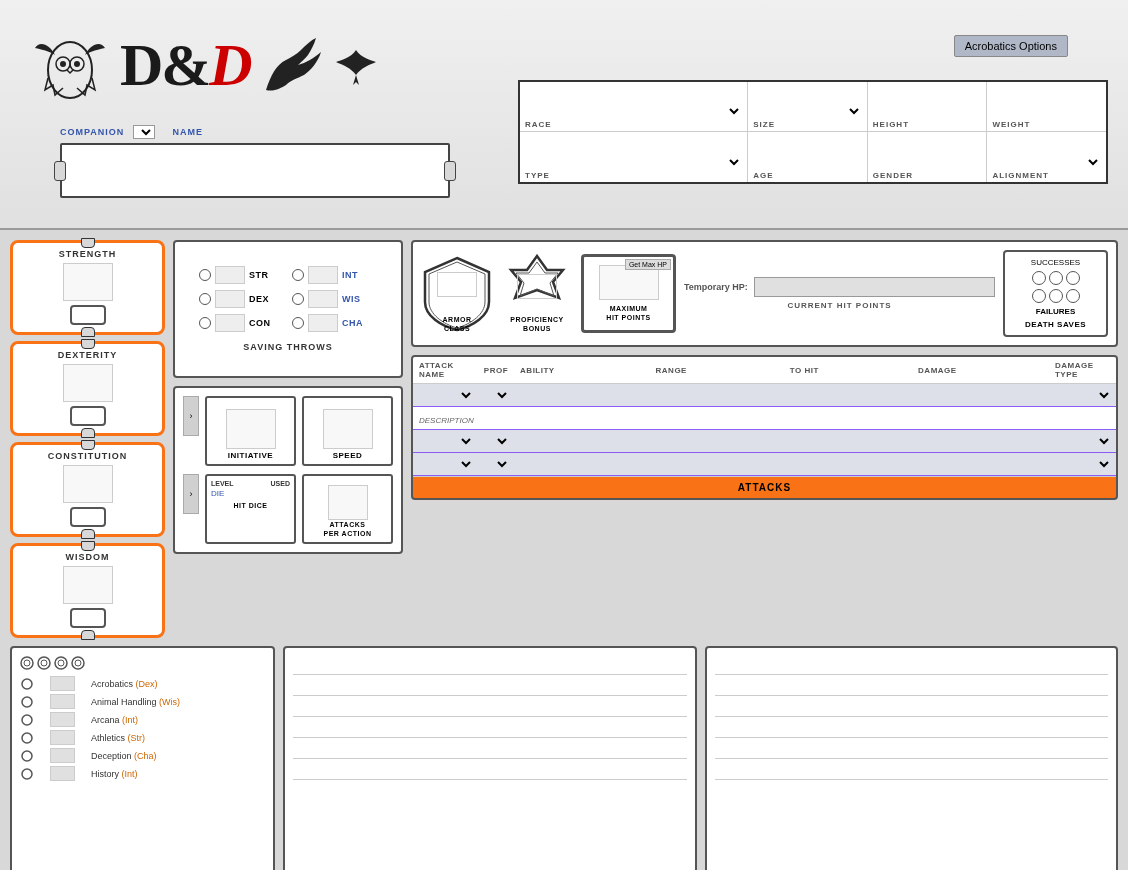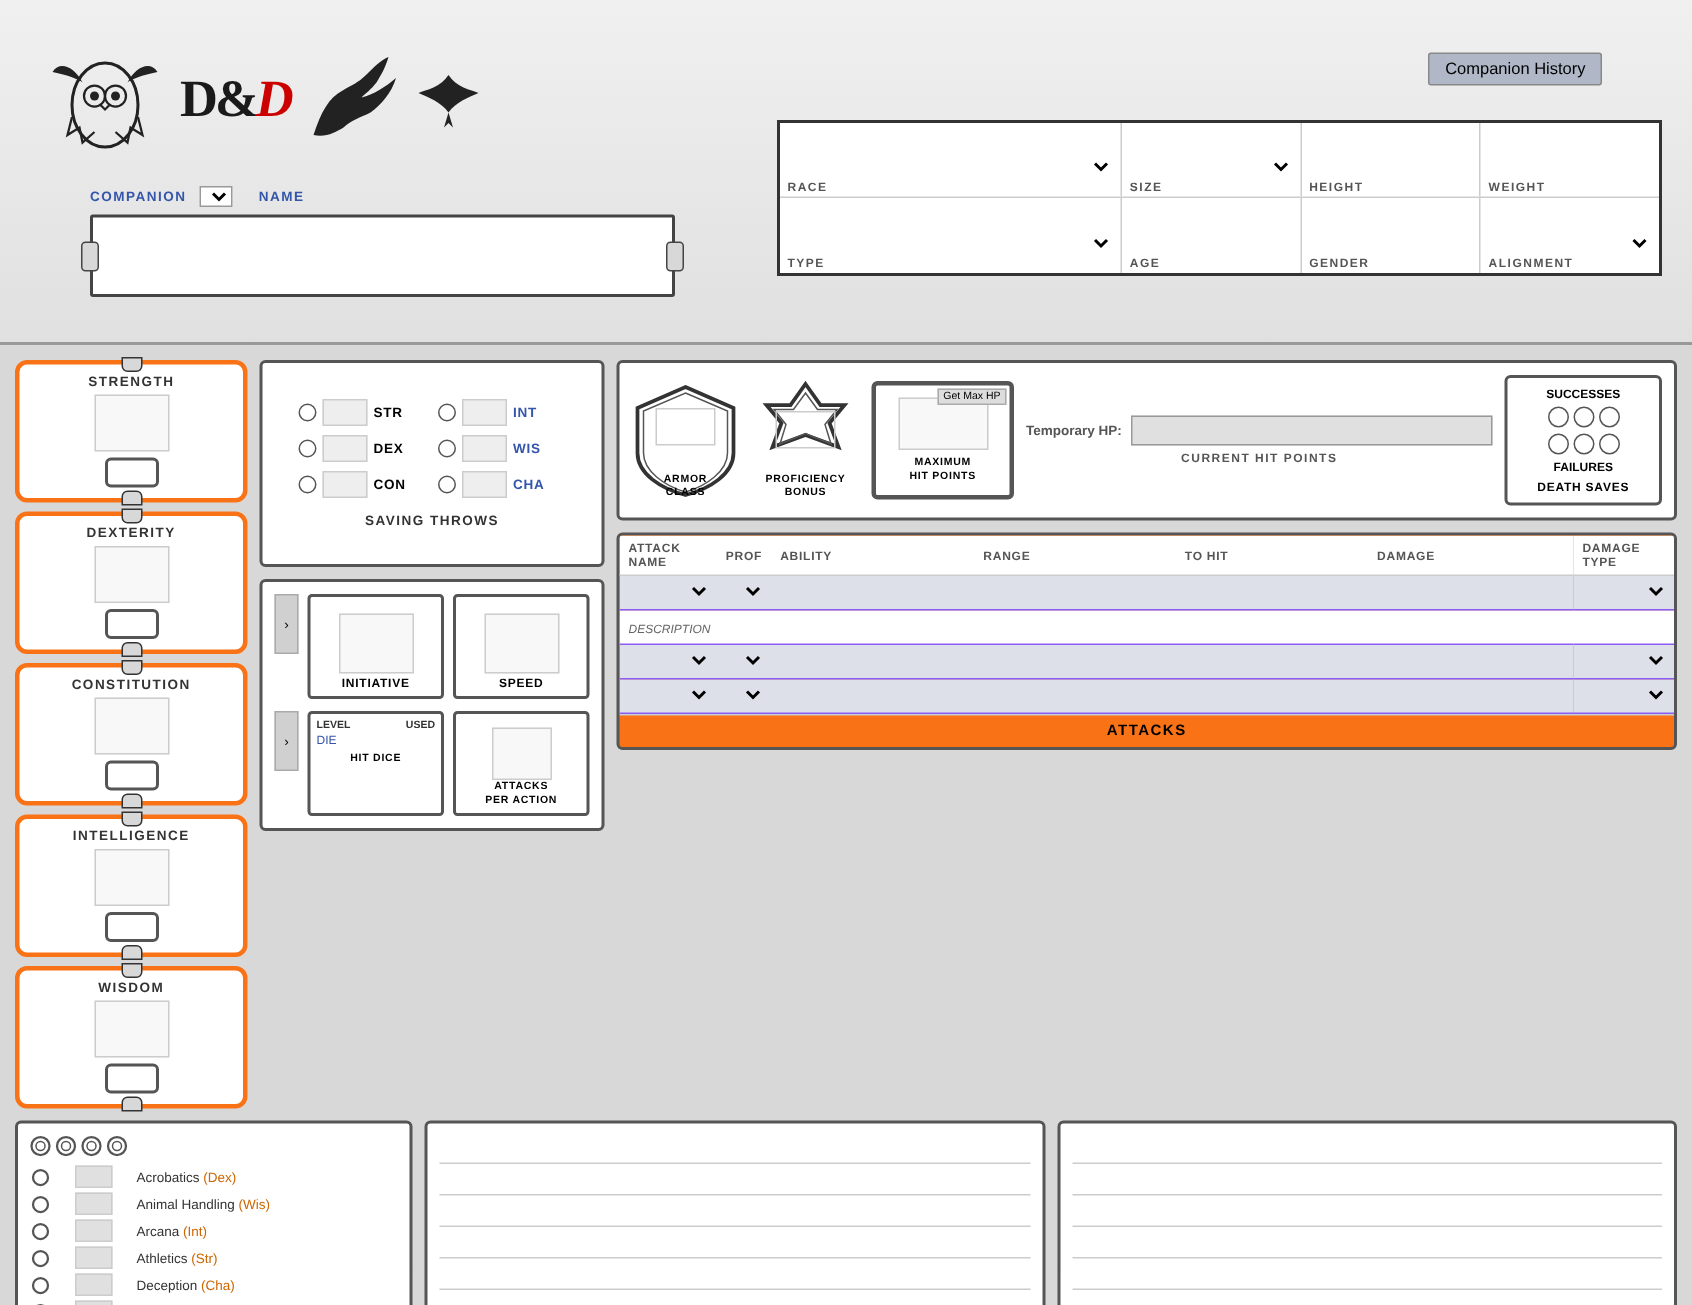--- a/index.html
+++ b/index.html
@@ -291,33 +291,33 @@
       <ellipse cx="52" cy="44" rx="7" ry="7" fill="none" stroke="#222" stroke-width="1.5"></ellipse>
       <circle cx="38" cy="44" r="3" fill="#222"></circle>
       <circle cx="52" cy="44" r="3" fill="#222"></circle>
       <path d="M42 50 L45 53 L48 50" fill="none" stroke="#222" stroke-width="1.5"></path>
       <path d="M30 35 C25 25 15 20 10 28 C20 30 28 33 30 35z" fill="#222"></path>
       <path d="M60 35 C65 25 75 20 80 28 C70 30 62 33 60 35z" fill="#222"></path>
       <path d="M23 58 L20 70 L28 65 L30 75 L38 68" fill="none" stroke="#222" stroke-width="1.5"></path>
       <path d="M67 58 L70 70 L62 65 L60 75 L52 68" fill="none" stroke="#222" stroke-width="1.5"></path>
     </svg>
 
-    <div style="font-family: Georgia, serif; font-size:35px; font-weight:900; color:#1a1a1a; letter-spacing:-2px; line-height:1;">D&amp;<span style="color:#cc0000; font-style:italic;">D</span></div>
+    <div style="font-family: Georgia, serif; font-size:60px; font-weight:900; color:#1a1a1a; letter-spacing:-2px; line-height:1;">D&amp;<span style="color:#cc0000; font-style:italic;">D</span></div>
 
     <svg width="70" height="70" viewBox="0 0 70 70">
       <path d="M10 60 C15 45 20 35 30 30 C35 27 40 25 45 20 C50 15 55 10 60 8 C58 15 55 20 52 25 C48 30 45 32 42 35 C50 33 58 28 65 22 C62 32 55 40 48 45 C42 48 35 50 30 55 C25 58 18 62 10 60z" fill="#222"></path>
     </svg>
 
     <svg width="50" height="50" viewBox="0 0 50 50">
       <path d="M25 10 C30 18 40 20 45 22 C38 25 30 28 25 35 C20 28 12 25 5 22 C10 20 20 18 25 10z" fill="#222"></path>
       <path d="M25 35 L22 45 L25 42 L28 45 Z" fill="#222"></path>
     </svg>
   </div>
 
-  <button class="companion-options-btn">Companion History</button>
+  <button class="companion-options-btn">Acrobatics Options</button>
 
   <div style="position:absolute; left:60px; bottom:30px; width:390px;">
     <div style="position:relative; margin-bottom:4px;">
       <span style="font-size:9px; font-weight:bold; color:#3355aa; letter-spacing:1px; text-transform:uppercase;">COMPANION</span>
       <select style="margin-left:4px; font-size:9px; border:1px solid #999; background:white;">
         <option></option>
       </select>
       &nbsp;&nbsp;
       <span style="font-size:9px; font-weight:bold; color:#3355aa; letter-spacing:1px;">NAME</span>
     </div>
@@ -387,25 +387,20 @@
         <input type="text" style="width: 50px; height: 38px; font-size: 26px; font-weight: bold; text-align: center; border: 1px solid rgb(204, 204, 204); background: rgb(248, 248, 248);">
         <div class="ability-modifier"></div>
       </div>
 
       <div class="ability-score-box">
         <div class="ability-name">CONSTITUTION</div>
         <input type="text" style="width: 50px; height: 38px; font-size: 26px; font-weight: bold; text-align: center; border: 1px solid rgb(204, 204, 204); background: rgb(248, 248, 248);">
         <div class="ability-modifier"></div>
       </div>
 
-      <div class="ability-score-box">
-        <div class="ability-name">INTELLIGENCE</div>
-        <input type="text" style="width: 50px; height: 38px; font-size: 26px; font-weight: bold; text-align: center; border: 1px solid rgb(204, 204, 204); background: rgb(248, 248, 248);">
-        <div class="ability-modifier"></div>
-      </div>
 
       <div class="ability-score-box">
         <div class="ability-name">WISDOM</div>
         <input type="text" style="width: 50px; height: 38px; font-size: 26px; font-weight: bold; text-align: center; border: 1px solid rgb(204, 204, 204); background: rgb(248, 248, 248);">
         <div class="ability-modifier"></div>
       </div>
     </div>
 
     <div class="middle-column">
 
@@ -524,21 +519,21 @@
 
           <div style="display:flex; align-items:center; gap:6px;">
             <span style="font-size:9px; font-weight:bold; color:#555;">Temporary HP:</span>
             <input type="text" style="flex: 1 1 0%; height: 20px; border: 1px solid rgb(153, 153, 153); background: rgb(224, 224, 224);">
           </div>
 
           <div style="font-size:8px; font-weight:bold; text-align:center; letter-spacing:1px; color:#555;">CURRENT HIT POINTS</div>
         </div>
 
         <div style="border:2px solid #555; border-radius:4px; padding:6px; width:105px; display:flex; flex-direction:column; align-items:center;">
-          <div style="font-size:8px; font-weight:bold; text-align:center; margin-bottom:4px;">SUCCESSES</div>
+          <div style="font-size:8px; font-weight:normal; text-align:center; margin-bottom:4px;">SUCCESSES</div>
 
           <div style="display:flex; gap:3px; margin-bottom:4px;">
             <div style="width:14px; height:14px; border-radius:50%; border:1.5px solid #555; background:white;"></div>
             <div style="width:14px; height:14px; border-radius:50%; border:1.5px solid #555; background:white;"></div>
             <div style="width:14px; height:14px; border-radius:50%; border:1.5px solid #555; background:white;"></div>
           </div>
 
           <div style="display:flex; gap:3px; margin-bottom:4px;">
             <div style="width:14px; height:14px; border-radius:50%; border:1.5px solid #555; background:white;"></div>
             <div style="width:14px; height:14px; border-radius:50%; border:1.5px solid #555; background:white;"></div>

